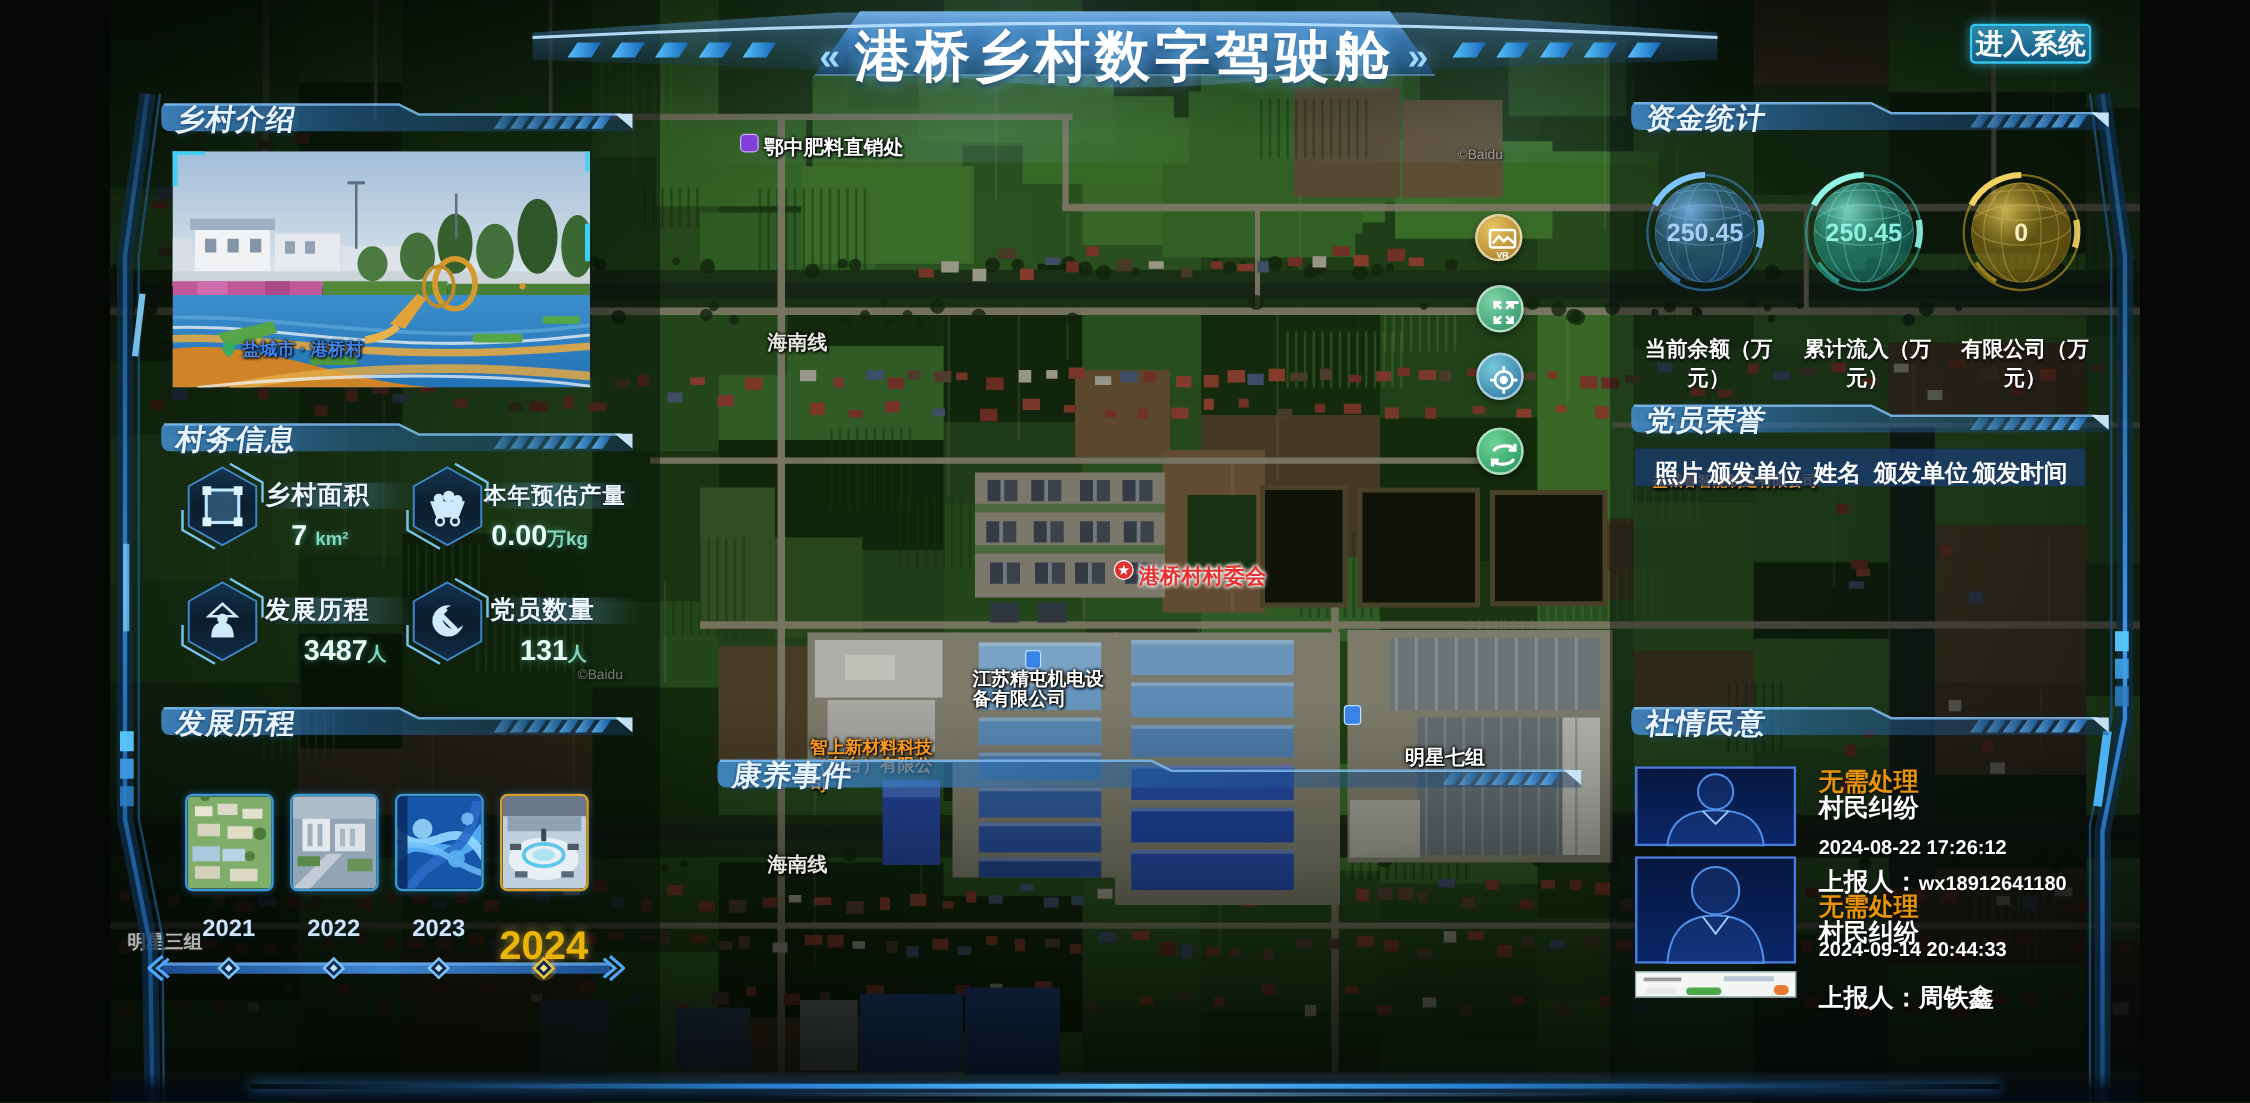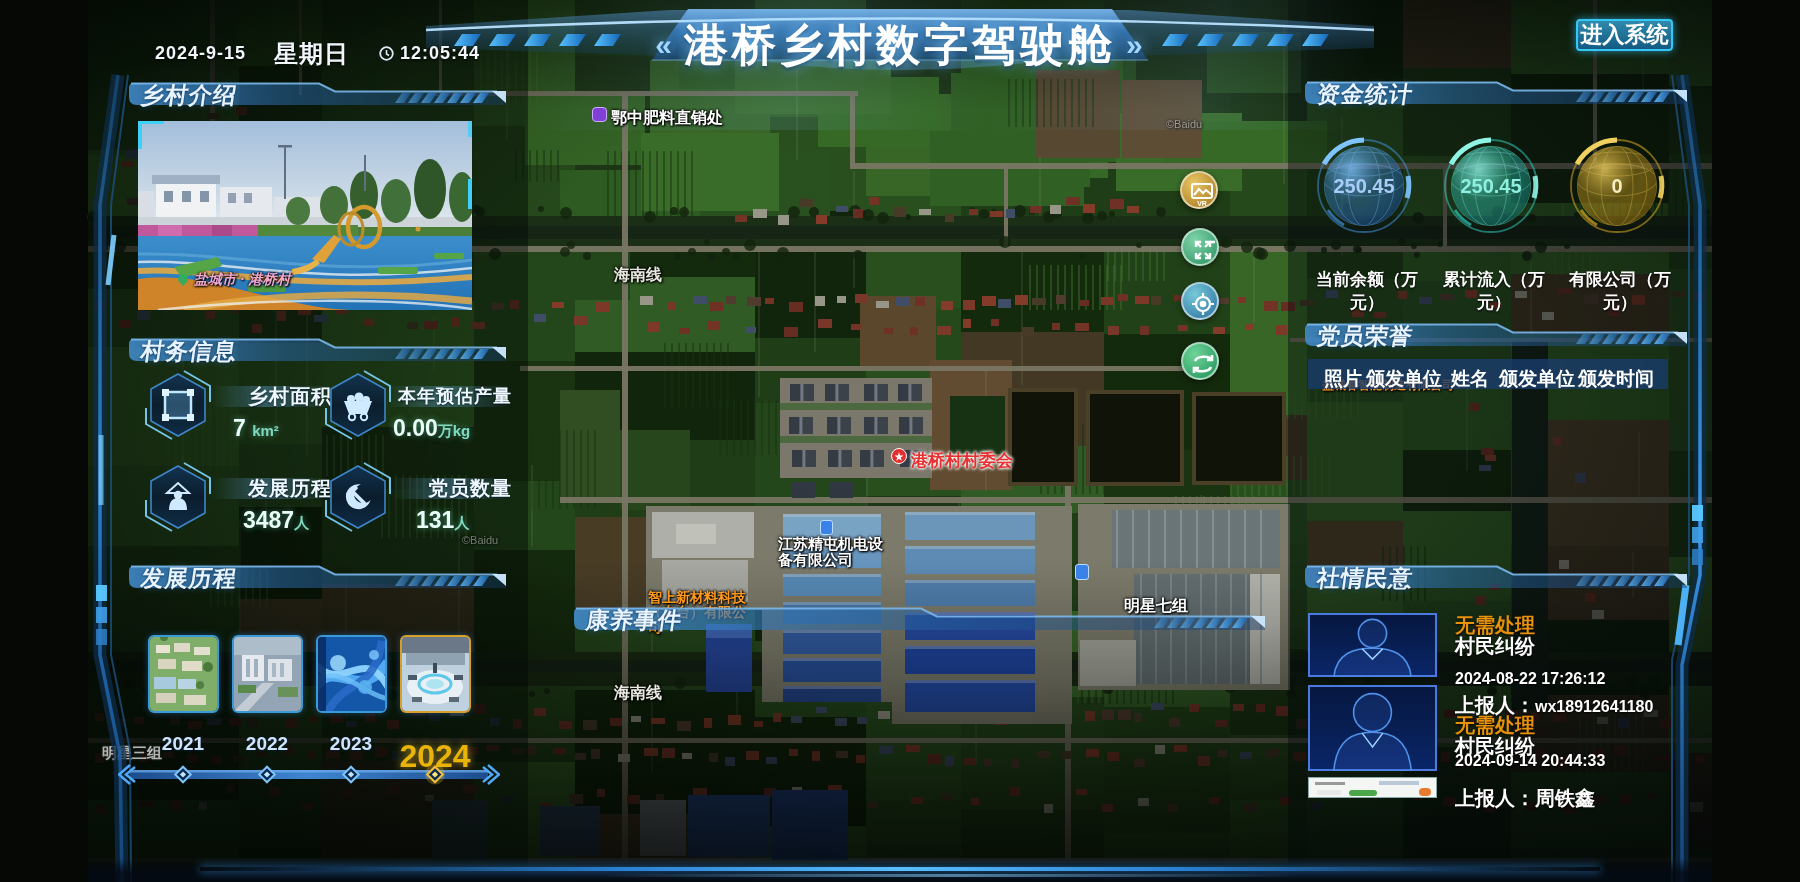--- a/index.html
+++ b/index.html
@@ -6,21 +6,21 @@
 * { margin:0; padding:0; box-sizing:border-box; }
 body { background:#000; font-family:"Liberation Sans", sans-serif; }
 #stage { position:relative; width:1800px; height:882px; overflow:hidden; background:#050805; }
 .abs { position:absolute; }
 .hdr { position:absolute; height:26px; }
 .hdr .txt { position:absolute; left:14px; top:-2px; transform:skewX(-8deg); font-weight:bold;
   font-size:23px; letter-spacing:1px; color:#e8f4ff; text-shadow:0 1px 3px rgba(0,30,60,.8), 0 0 6px rgba(90,180,255,.45); }
 .mlab { position:absolute; color:#fff; font-weight:bold; font-size:16px; white-space:nowrap;
   text-shadow:0 0 3px #000,0 0 3px #000,1px 1px 2px #000; }
 .statlbl { position:absolute; width:120px; height:21px; font-size:20px; font-weight:bold;
-  color:#f0f8ff; text-align:right; line-height:21px; letter-spacing:1px;
+  color:#f0f8ff; text-align:left; line-height:21px; letter-spacing:1px;
   background:linear-gradient(90deg, rgba(90,160,220,0), rgba(100,170,230,.38) 45%, rgba(90,160,220,0));
   text-shadow:0 1px 2px rgba(0,20,40,.8); }
 .statval { position:absolute; font-weight:bold; color:#eafff8; font-size:23px;
   text-shadow:0 0 6px rgba(110,230,200,.5); white-space:nowrap;text-align:right; }
 .statval .unit { font-size:15px; color:#7fd9c0; font-weight:bold; }
 .yr { position:absolute; width:72px; text-align:center; font-size:19px; font-weight:bold;
   color:#cfe4ff; text-shadow:0 1px 3px #00224488; }
 .sv-t { position:absolute; font-size:20px; font-weight:bold; color:#fff; white-space:nowrap;
   text-shadow:0 1px 2px rgba(0,0,0,.9); }
 .sv-o { color:#e8920a; }
@@ -1224,24 +1224,20 @@
       <path d="M174 46 L182 34 L201 34 L193 46 Z" fill="url(#dg)" opacity="1.0"></path>
 <path d="M742 46 L750 34 L769 34 L761 46 Z" fill="url(#dg)" opacity="1.0"></path>
       <path d="M777 46 L785 34 L804 34 L796 46 Z" fill="url(#dg)" opacity="1.0"></path>
       <path d="M812 46 L820 34 L839 34 L831 46 Z" fill="url(#dg)" opacity="1.0"></path>
       <path d="M847 46 L855 34 L874 34 L866 46 Z" fill="url(#dg)" opacity="1.0"></path>
       <path d="M882 46 L890 34 L909 34 L901 46 Z" fill="url(#dg)" opacity="1.0"></path>
 </svg>
 
 <div class="abs" style="left:600px;top:16px;width:600px;text-align:center;font-size:44px;font-weight:bold;color:#fff;letter-spacing:2px;text-shadow:0 0 14px rgba(120,200,255,.95),0 2px 4px rgba(0,30,70,.8);"><span style="font-size:30px;color:#9fd8ff;vertical-align:5px;">«</span><span style="margin:0 10px;letter-spacing:4px;">港桥乡村数字驾驶舱</span><span style="font-size:30px;color:#9fd8ff;vertical-align:5px;">»</span></div>
 
-<div class="abs" style="left:155px;top:38px;font-size:18px;font-weight:bold;color:#f2f6fa;text-shadow:0 1px 3px #000;letter-spacing:1px;">2024-9-15<span style="margin-left:28px;font-size:24px;vertical-align:-3px;">星期日</span><svg width="15" height="15" style="margin:0 6px 0 30px;vertical-align:-2px;">
-        <circle cx="7.5" cy="7.5" r="6.3" fill="none" stroke="#dfe8f5" stroke-width="1.8"></circle>
-        <path d="M7.5 4 L7.5 8 L10 9.5" fill="none" stroke="#dfe8f5" stroke-width="1.6"></path>
-      </svg>12:05:44</div>
 
 <div class="abs" style="left:1576px;top:19px;width:97px;height:32px;border-radius:4px;background:linear-gradient(180deg, rgba(50,150,190,.9), rgba(20,100,150,.85));border:2px solid #35c8f5;box-shadow:0 0 9px rgba(50,190,250,.65);color:#fff;font-size:22px;font-weight:bold;text-align:center;line-height:27px;">进入系统</div>
 
 <svg class="abs" style="left:84px;top:55px" width="64" height="827">
 <defs>
         <linearGradient id="lf" x1="0" y1="0" x2="0" y2="1">
 <stop offset="0" stop-color="#2f8fe8" stop-opacity="0.25"></stop>
           <stop offset="0.5" stop-color="#2f8fe8" stop-opacity="0.85"></stop>
 <stop offset="1" stop-color="#1a5fae" stop-opacity="0.55"></stop>
         </linearGradient>
@@ -1354,21 +1350,21 @@
 <rect x="240" y="146" width="40" height="7" rx="2" fill="#56a546"></rect>
 <rect x="110" y="164" width="38" height="7" rx="2" fill="#4d9940"></rect>
 <rect x="296" y="132" width="30" height="6" rx="2" fill="#56a546"></rect>
 <circle cx="280" cy="108" r="2.5" fill="#d49a2e"></circle>
 <rect x="0" y="0" width="4" height="28" fill="#3fd0f8"></rect>
 <rect x="0" y="0" width="26" height="3" fill="#3fd0f8"></rect>
 <rect x="330" y="58" width="4" height="30" fill="#3fd0f8"></rect>
 <rect x="330" y="0" width="4" height="16" fill="#3fd0f8" opacity="0.8"></rect>
 </svg>
 
-<div class="mlab" style="left:178px;top:271px;font-size:14px;color:#f9a8d4;opacity:.92;font-style:italic;"><span style="display:inline-block;width:10px;height:10px;border-radius:50% 50% 50% 0;background:#2fae62;transform:rotate(-45deg);margin-right:6px;"></span>盐城市 · 港桥村</div>
+<div class="mlab" style="left:178px;top:271px;font-size:14px;color:#3b82f6;opacity:.92;"><span style="display:inline-block;width:10px;height:10px;border-radius:50% 50% 50% 0;background:#2fae62;transform:rotate(-45deg);margin-right:6px;"></span>盐城市 · 港桥村</div>
 
 <div class="hdr" style="left:127px;top:338px;width:384px;"><svg width="384" height="26">
         <defs>
           <linearGradient id="gh2" x1="0" y1="0" x2="1" y2="0">
             <stop offset="0" stop-color="#4490d4" stop-opacity="0.85"></stop>
             <stop offset="0.4" stop-color="#2a6aa8" stop-opacity="0.55"></stop>
             <stop offset="1" stop-color="#143c6e" stop-opacity="0.42"></stop>
           </linearGradient>
           <linearGradient id="sgh2" x1="0" y1="0" x2="1" y2="0">
             <stop offset="0" stop-color="#62b8f5"></stop>

